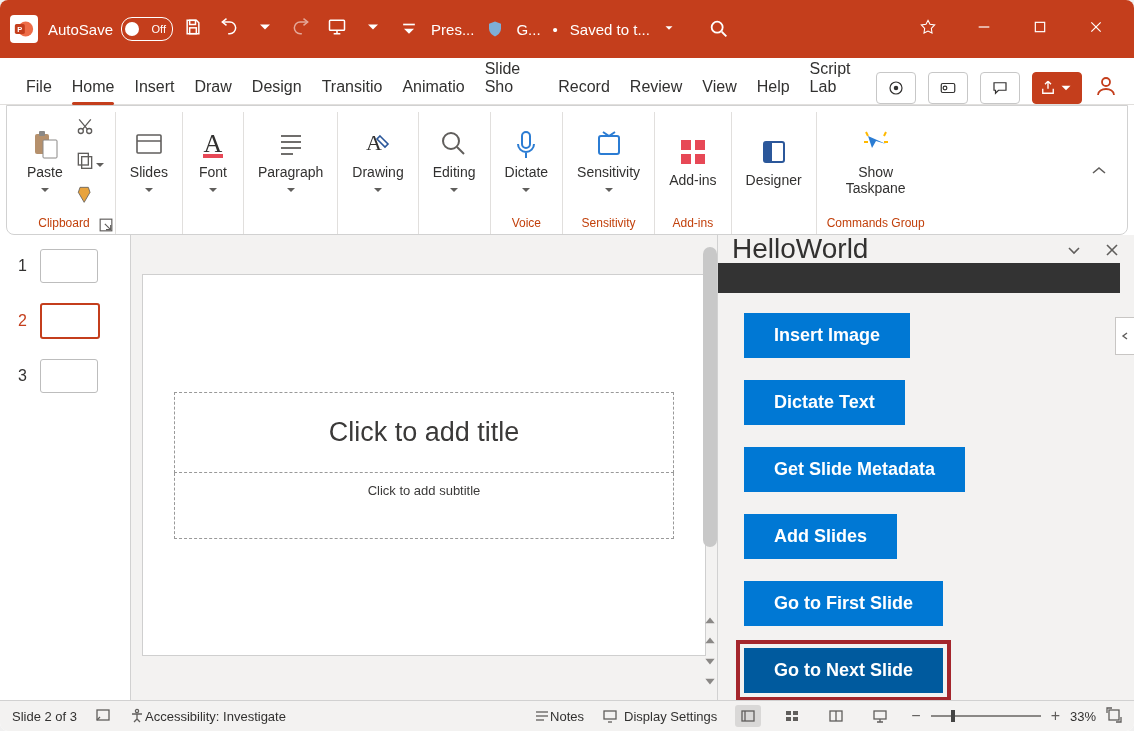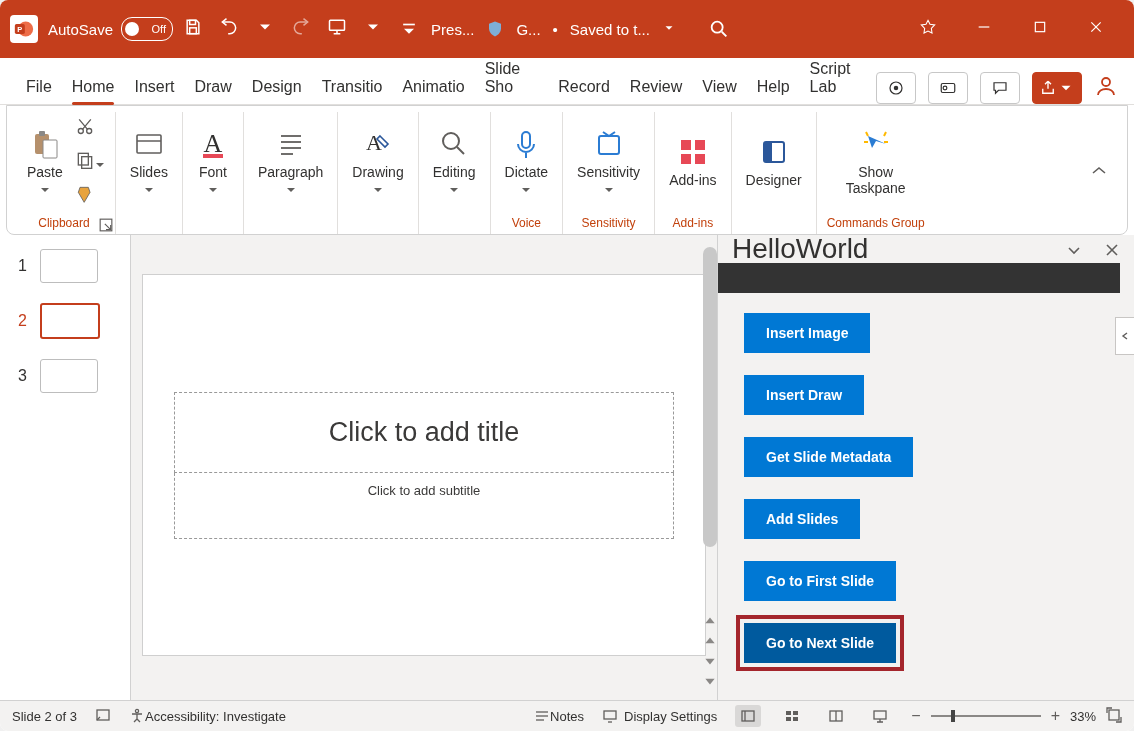--- a/index.html
+++ b/index.html
@@ -59,21 +59,21 @@
 .ph-sub{width:100%;border:1px dashed #999;border-top:none;text-align:center;font-size:13px;color:#3b3a39;padding:10px 8px 40px}
 
 .pane{width:416px;border-left:1px solid #d1d1d1;display:flex;flex-direction:column;background:#f3f2f1}
 .pane-hdr{height:28px;display:flex;align-items:center;padding:0 14px;font-size:28px;color:#323130;gap:12px}
 .pane-hdr .icos{margin-left:auto;display:flex;gap:22px}
 .pane-hdr svg{width:16px;height:16px}
 .pane-bar{height:30px;background:#333;margin:0 14px 0 0}
 .pane-body{flex:1;padding:20px 26px;display:flex;flex-direction:column;gap:22px;overflow:auto;position:relative}
 .pane-body::-webkit-scrollbar{width:14px}
 .pane-body::-webkit-scrollbar-thumb{background:#c8c8c8;border-radius:7px}
-.tpbtn{align-self:flex-start;background:#0078d4;color:#fff;font-size:14px;font-weight:600;padding:12px 22px;border:none;cursor:pointer}
+.tpbtn{align-self:flex-start;background:#0078d4;color:#fff;font-size:18px;font-weight:600;padding:12px 30px;border:none;cursor:pointer}
 .tpbtn.hl{outline:4px solid #a4262c;outline-offset:4px;background:#005a9e}
 .collapse-tab{position:absolute;right:0;top:82px;width:18px;height:36px;border:1px solid #c8c6c4;border-right:none;display:flex;align-items:center;justify-content:center;background:#fff}
 .collapse-tab svg{width:10px;height:10px}
 
 .status{height:30px;border-top:1px solid #d1d1d1;background:#f3f2f1;display:flex;align-items:center;padding:0 12px;font-size:13px;color:#323130;gap:18px}
 .status .spacer{flex:1}
 .status svg{width:16px;height:16px}
 .view-btn{display:flex;align-items:center;justify-content:center;width:26px;height:22px}
 .view-btn.active{background:#d9d8d7;border-radius:3px}
 .zoom{display:flex;align-items:center;gap:10px}
@@ -477,21 +477,21 @@
         </div>
       </div>
       <div class="pane-bar"></div>
       <div class="collapse-tab">
           <svg viewBox="0 0 10 10" fill="none" stroke="#605e5c" stroke-width="1.4">
             <path d="M7 2L3 5l4 3"></path>
           </svg>
         </div>
       <div class="pane-body">
         <button class="tpbtn">Insert Image</button>
-        <button class="tpbtn">Insert Draw</button>
+        <button class="tpbtn">Dictate Text</button>
         <button class="tpbtn">Get Slide Metadata</button>
         <button class="tpbtn">Add Slides</button>
         <button class="tpbtn">Go to First Slide</button>
         <button class="tpbtn hl">Go to Next Slide</button>
       </div>
     </div>
   </div>
 
   <div class="status">
     <span>Slide 2 of 3</span>

